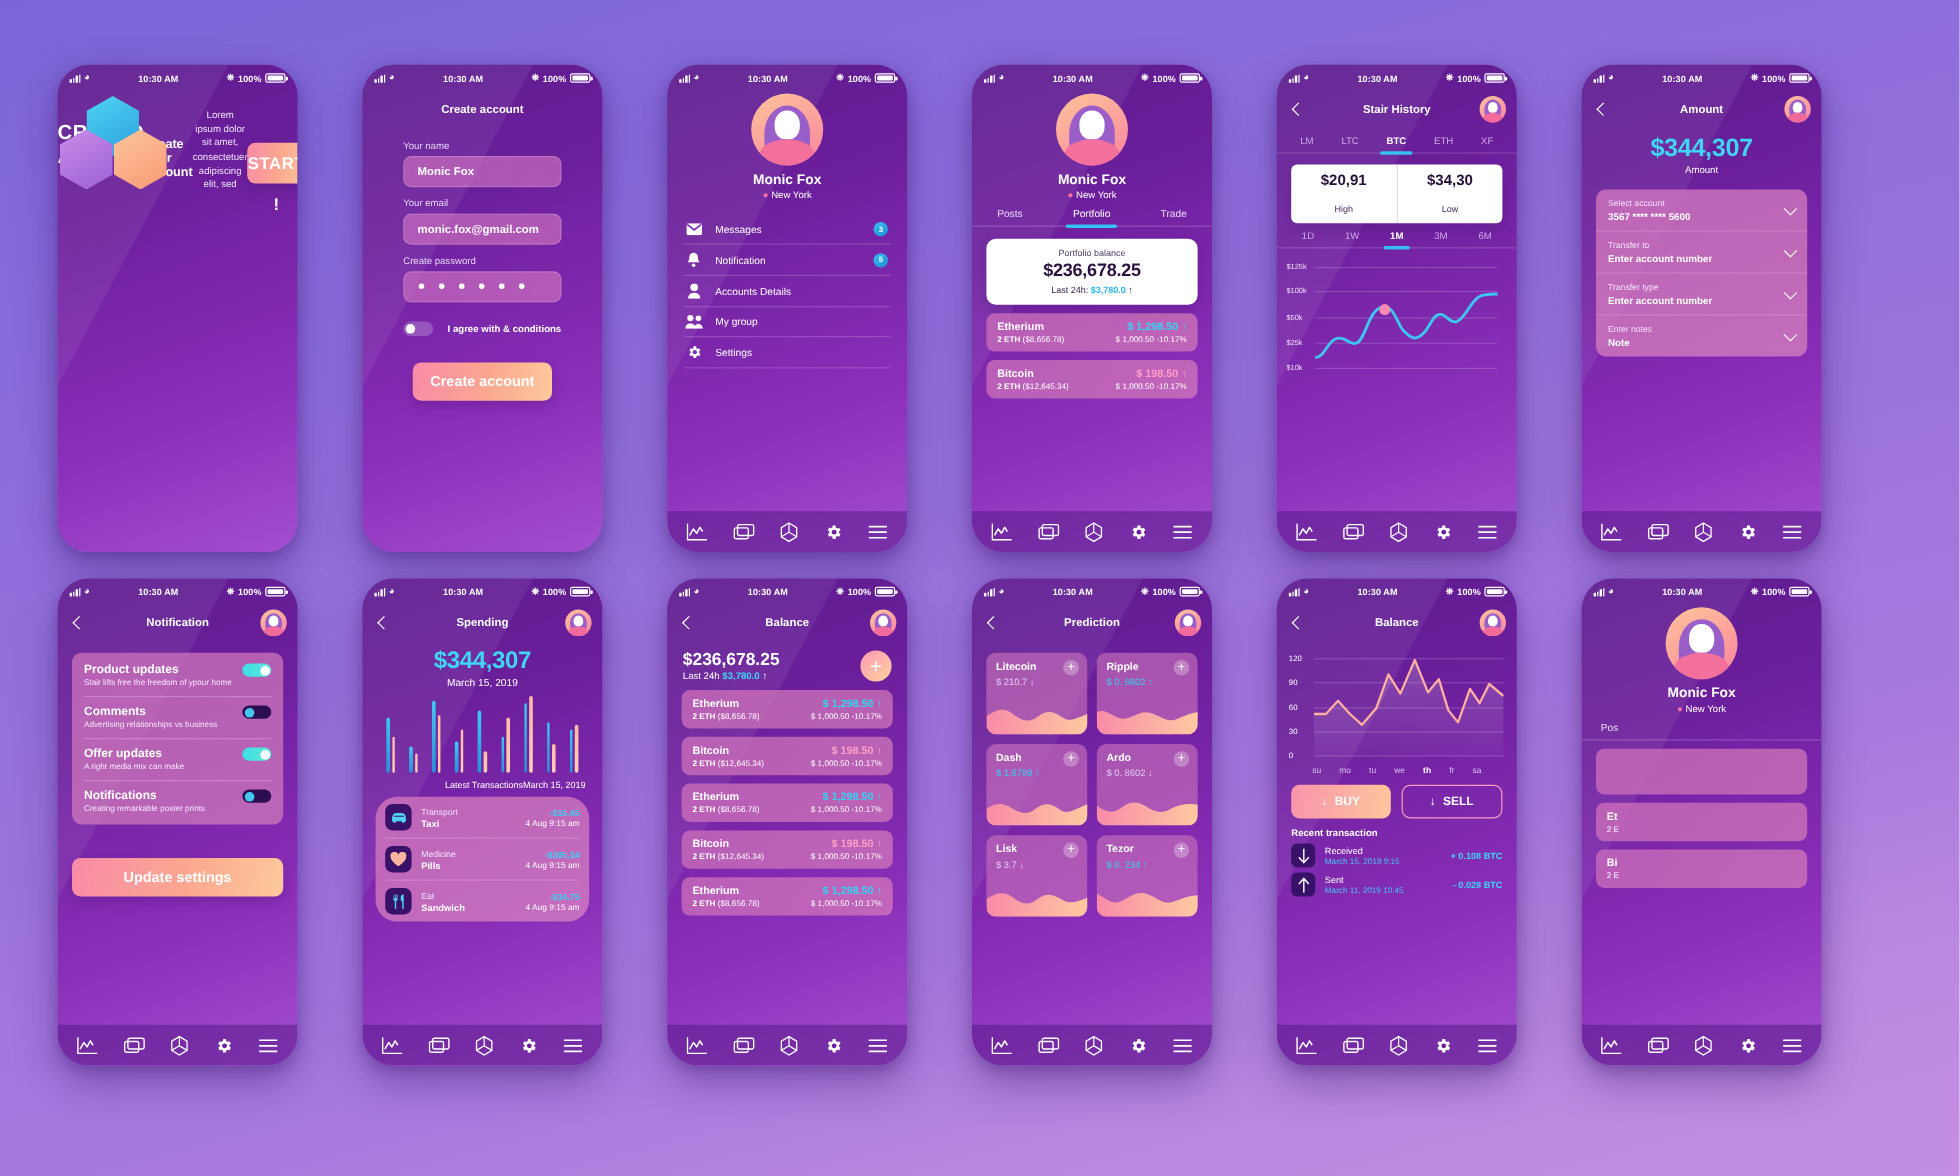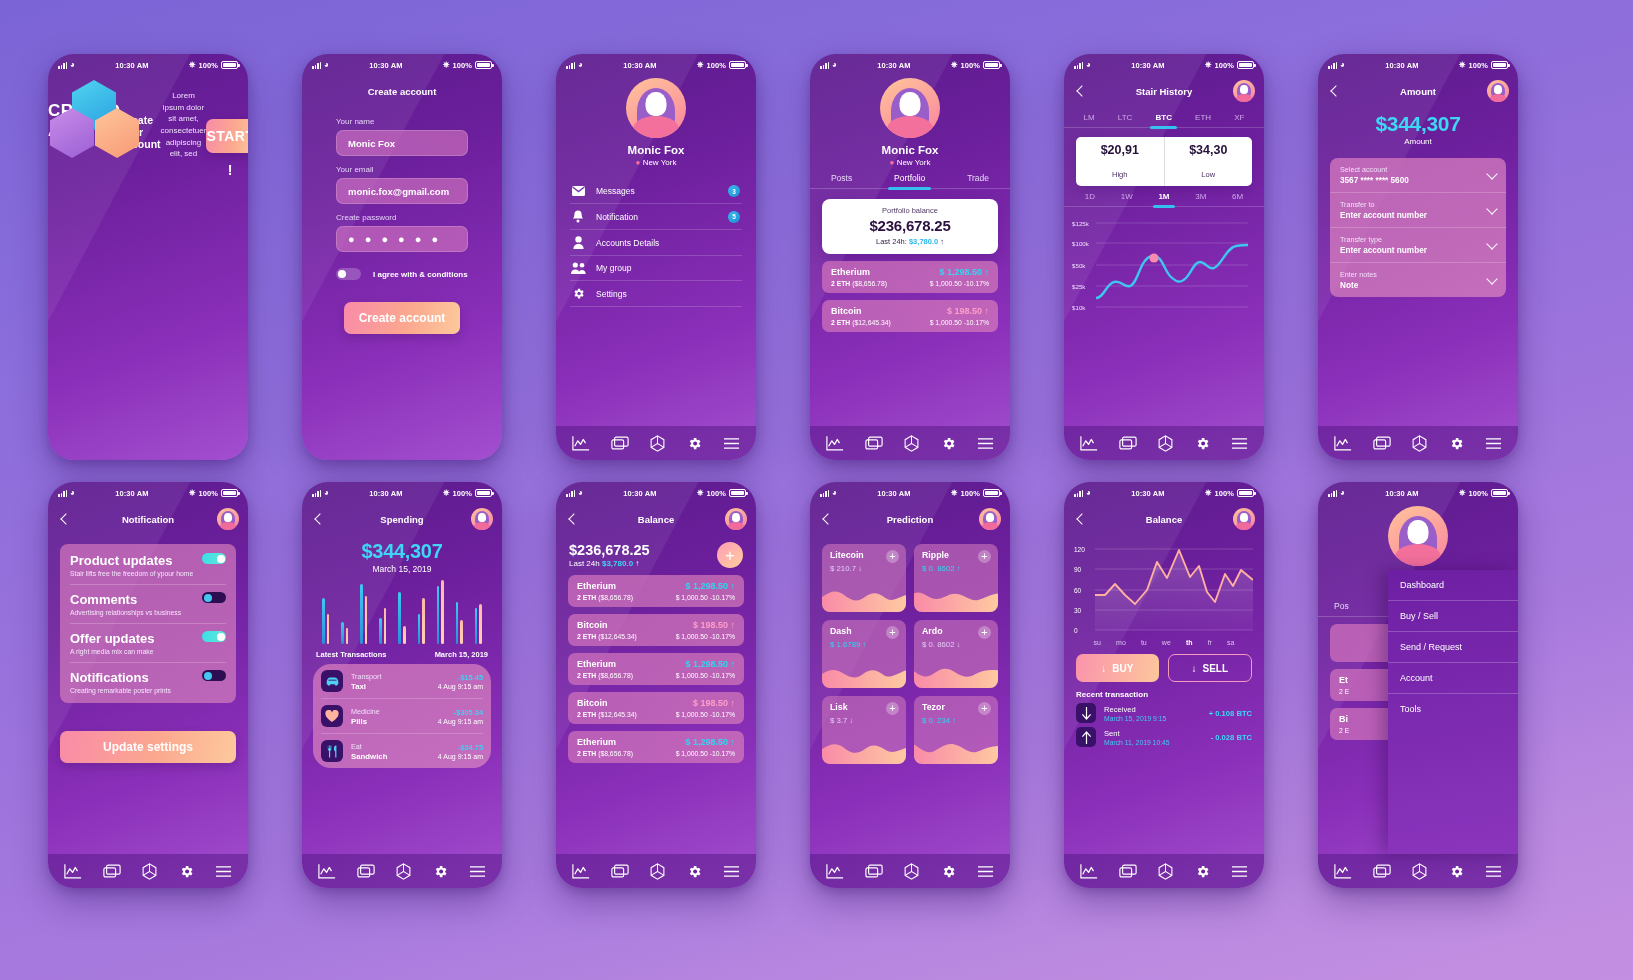--- a/index.html
+++ b/index.html
@@ -189,39 +189,39 @@
   .form-row .v { font-size: 8.2px; font-weight: bold; margin-top: 2px; }
   .chev { position:absolute; right: 10px; top: 50%; width:8px; height:8px; margin-top:-5px; }
   .chev::before { content:''; position:absolute; left:0; top:0; width:7px; height:7px;
     border-right: 1.5px solid #fff; border-bottom: 1.5px solid #fff; transform: rotate(45deg); }
 
   
   .notif-card { margin: 10px 12px 0; border-radius: 8px; padding: 2px 10px;
     background: linear-gradient(155deg, rgba(201,110,186,.8), rgba(224,139,191,.62)); }
   .notif-row { padding: 7px 0 7px; border-bottom: 1px solid rgba(255,255,255,.22); position: relative; }
   .notif-row:last-child { border-bottom: none; }
-  .notif-row .nk { font-size: 13px; font-weight: bold; }
+  .notif-row .nk { font-size: 10px; font-weight: bold; }
   .notif-row .nd { font-size: 6.8px; margin-top: 2px; color:#f6e6fd; }
   .tog { position:absolute; right: 0; top: 7px; width: 24px; height: 11px; border-radius: 7px; }
   .tog.on { background: linear-gradient(95deg,#3ae0e8,#63e6d5); }
   .tog.on::after { content:''; position:absolute; right:1.5px; top:1.5px; width:8px; height:8px; border-radius:50%; background:#fff; }
   .tog.off { background:#2d0e52; }
   .tog.off::after { content:''; position:absolute; left:1.5px; top:1.5px; width:8px; height:8px; border-radius:50%; background:#45c6ef; }
   .upd-btn { height: 32px; line-height: 32px; font-size: 12px; margin: 28px 12px 0; }
 
   
   .sp-hero { text-align:center; padding-top: 6px; }
   .sp-hero .big { font-size: 20px; font-weight: bold; color:#3fd6f5; letter-spacing:-.3px; }
   .sp-hero .date { font-size: 8.5px; margin-top: 1px; }
   .barchart { height: 62px; display:flex; align-items:flex-end; gap: 0; padding: 0 14px; margin-top: 8px; }
   .bargrp { flex:1; display:flex; align-items:flex-end; justify-content:center; gap:2px; }
   .bargrp i { width: 2.6px; border-radius: 1.5px; display:block; }
   .bargrp i.b { background: linear-gradient(180deg,#3fc9f2,#2a8fd8); }
   .bargrp i.p { background: linear-gradient(180deg,#ffb8a8,#ffd0b4); }
-  .tx-head { display:flex; justify-content:space-between; padding: 6px 14px 0; font-size: 7.5px; font-weight: bold; }
+  .tx-head { display:flex; justify-content:flex-end; padding: 6px 14px 0; font-size: 7.5px; }
   .tx-card { margin: 5px 11px 0; border-radius: 18px; padding: 0 8px;
     background: linear-gradient(155deg, rgba(203,112,188,.85), rgba(228,142,193,.65)); }
   .tx-row { display:flex; align-items:center; gap: 8px; padding: 6px 0; border-bottom: 1px solid rgba(255,255,255,.2); }
   .tx-row:last-child { border-bottom: none; }
   .tx-ico { width: 22px; height: 22px; border-radius: 6px; background: #3a1169; display:flex; align-items:center; justify-content:center; flex:0 0 22px; }
   .tx-mid { flex: 1; }
   .tx-cat { font-size: 7.2px; color:#f2dffb; }
   .tx-name { font-size: 7.8px; font-weight: bold; margin-top: 1px; }
   .tx-right { text-align:right; }
   .tx-amt { font-size: 7.4px; font-weight: bold; color:#3ad2f2; }
@@ -1418,27 +1418,20 @@
     </div>
     <div class="coin-row">
       <div class="l1">
           <span class="coin-name">Bi</span>
         </div>
       <div class="l2">
           <span class="coin-sub">2 E</span>
         </div>
     </div>
   </div>
-  <div class="drawer">
-    <div class="drawer-item">Dashboard</div>
-    <div class="drawer-item">Buy / Sell</div>
-    <div class="drawer-item">Send / Request</div>
-    <div class="drawer-item">Account</div>
-    <div class="drawer-item">Tools</div>
-  </div>
   <div class="bottomnav">
     <span>
         <svg width="18" height="15" viewBox="0 0 20 16">
           <path d="M1 0v15h18" stroke="#fff" stroke-width="1.3" fill="none"></path>
           <path d="M3 11l3.5-6 3 4 3-5.5 2.5 4" stroke="#fff" stroke-width="1.4" fill="none" stroke-linejoin="round"></path>
         </svg>
       </span>
     <span>
         <svg width="18" height="15" viewBox="0 0 20 16">
           <rect x="4" y="1" width="15" height="10" rx="1.6" stroke="#fff" stroke-width="1.3" fill="none"></rect>

